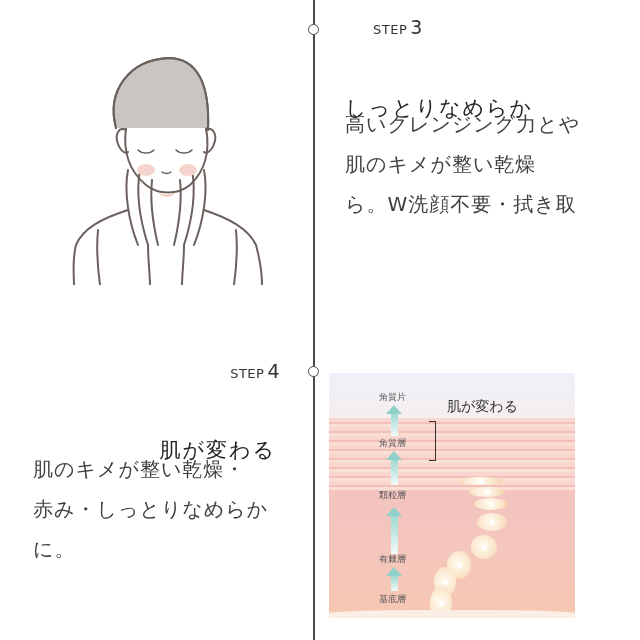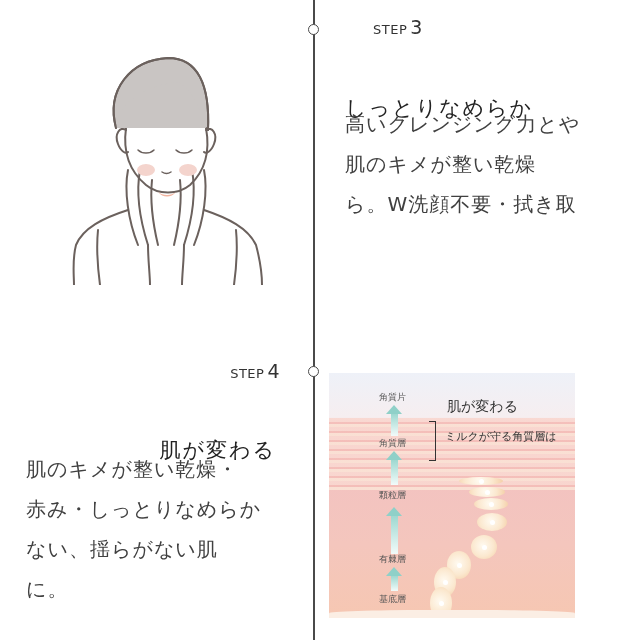--- a/index.html
+++ b/index.html
@@ -15,21 +15,21 @@
   .step-label .num { font-size: 19px; margin-left: 3px; }
   .step3-label { left: 345px; top: 16px; margin-left: 28px; }
   .step4-label { right: 360px; top: 360px; text-align: left; }
 
   .step-title { position: absolute; font-size: 21px; color: #222; letter-spacing: 2px; font-weight: normal; margin-top: 44px; }
   .step3-title { left: 345px; top: 50px; }
   .step4-title { right: 364px; top: 392px; text-align: right; }
 
   .step-body { position: absolute; font-size: 20px; line-height: 40px; color: #404040; letter-spacing: 1px; }
   .step3-body { left: 345px; top: 104px; width: 270px; }
-  .step4-body { left: 26px; top: 449px; width: 260px; }
+  .step4-body { left: 33px; top: 449px; width: 260px; }
   .step-body div { white-space: nowrap; }
 
   .illustration { position: absolute; left: 68px; top: 30px; width: 200px; height: 255px; }
 
   .skin-diagram { position: absolute; left: 329px; top: 373px; width: 246px; height: 245px; overflow: hidden;
     background: linear-gradient(to bottom, #eef1f8 0%, #f6eef0 18%, #f7c9c4 22%, #f6d0cb 42%, #f3c3c0 46%, #f4c6bd 70%, #f6c7b2 100%); }
   .stratum { position: absolute; left: 0; width: 100%; top: 45px; height: 72px;
     background: repeating-linear-gradient(to bottom, #f9d7d0 0px, #f9d7d0 4px, #f4bdb8 4px, #f4bdb8 6px, #fae2d5 6px, #fae2d5 9px); opacity: 0.9; }
   .diag-label { position: absolute; font-size: 9px; color: #555; }
   .diag-title { position: absolute; left: 118px; top: 25px; font-size: 14px; color: #333; }
@@ -86,21 +86,20 @@
   <div>ら。W洗顔不要・拭き取</div>
 </div>
 
 <div class="step-label step4-label">
   <span>STEP</span><span class="num">4</span>
 </div>
 <div class="step-title step4-title">肌が変わる</div>
 <div class="step-body step4-body">
   <div>肌のキメが整い乾燥・</div>
   <div>赤み・しっとりなめらか</div>
-  <div>ない、揺らがない肌</div>
   <div>に。</div>
 </div>
 
 <div class="skin-diagram">
   <div class="stratum"></div>
 
   <div class="diag-label" style="left:50px; top:18px;">角質片</div>
   <div class="arrow" style="left:60px; top:32px;">
       <div class="head"></div>
       <div class="shaft" style="height:22px;"></div>
@@ -118,21 +117,20 @@
   <div class="diag-label" style="left:50px; top:180px;">有棘層</div>
   <div class="arrow" style="left:60px; top:194px;">
       <div class="head"></div>
       <div class="shaft" style="height:15px;"></div>
     </div>
   <div class="diag-label" style="left:50px; top:220px;">基底層</div>
 
   <div class="diag-title">肌が変わる</div>
   <div class="bracket"></div>
   <div class="diag-note">
-    <div>ミルクが守る角質層は</div>
   </div>
 
   <div class="cell" style="left:130px; top:104px; width:44px; height:8px;"></div>
   <div class="cell" style="left:140px; top:114px; width:36px; height:10px;"></div>
   <div class="cell" style="left:145px; top:125px; width:34px; height:12px;"></div>
   <div class="cell" style="left:148px; top:140px; width:30px; height:18px;"></div>
   <div class="cell" style="left:142px; top:162px; width:26px; height:24px;"></div>
   <div class="cell" style="left:118px; top:178px; width:24px; height:28px;"></div>
   <div class="cell" style="left:105px; top:194px; width:22px; height:30px;"></div>
   <div class="cell" style="left:101px; top:214px; width:22px; height:32px;"></div>

